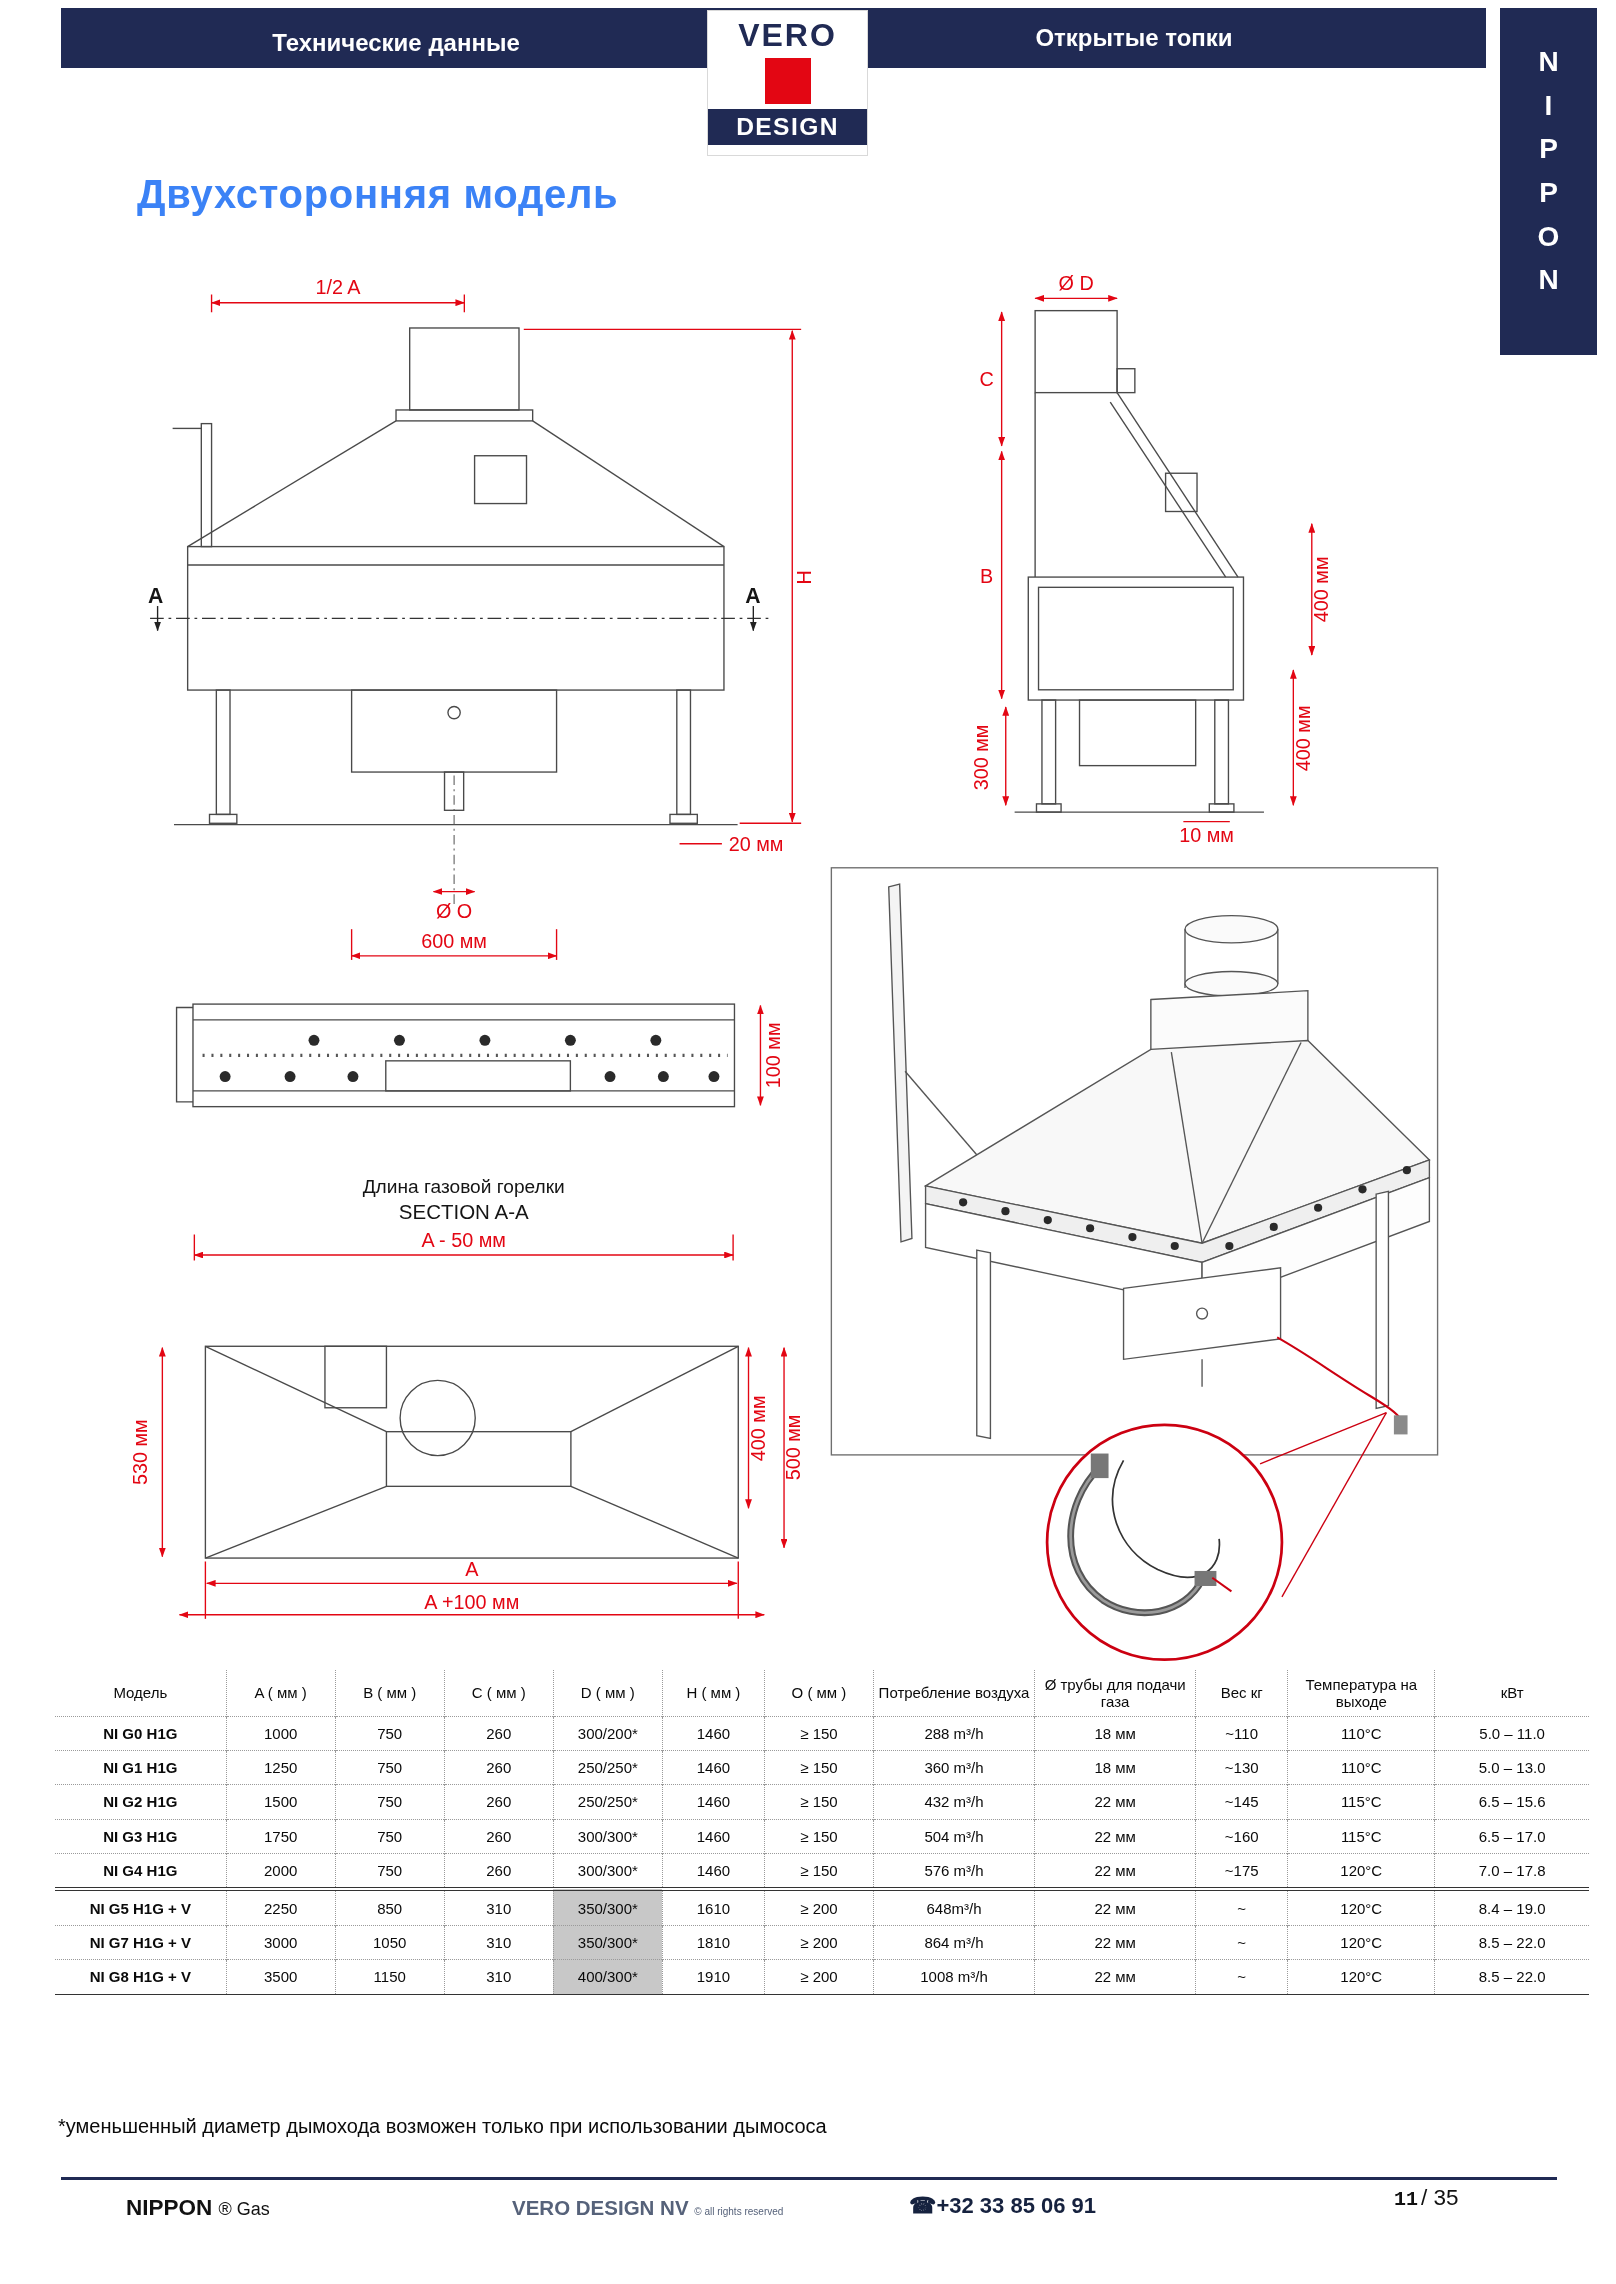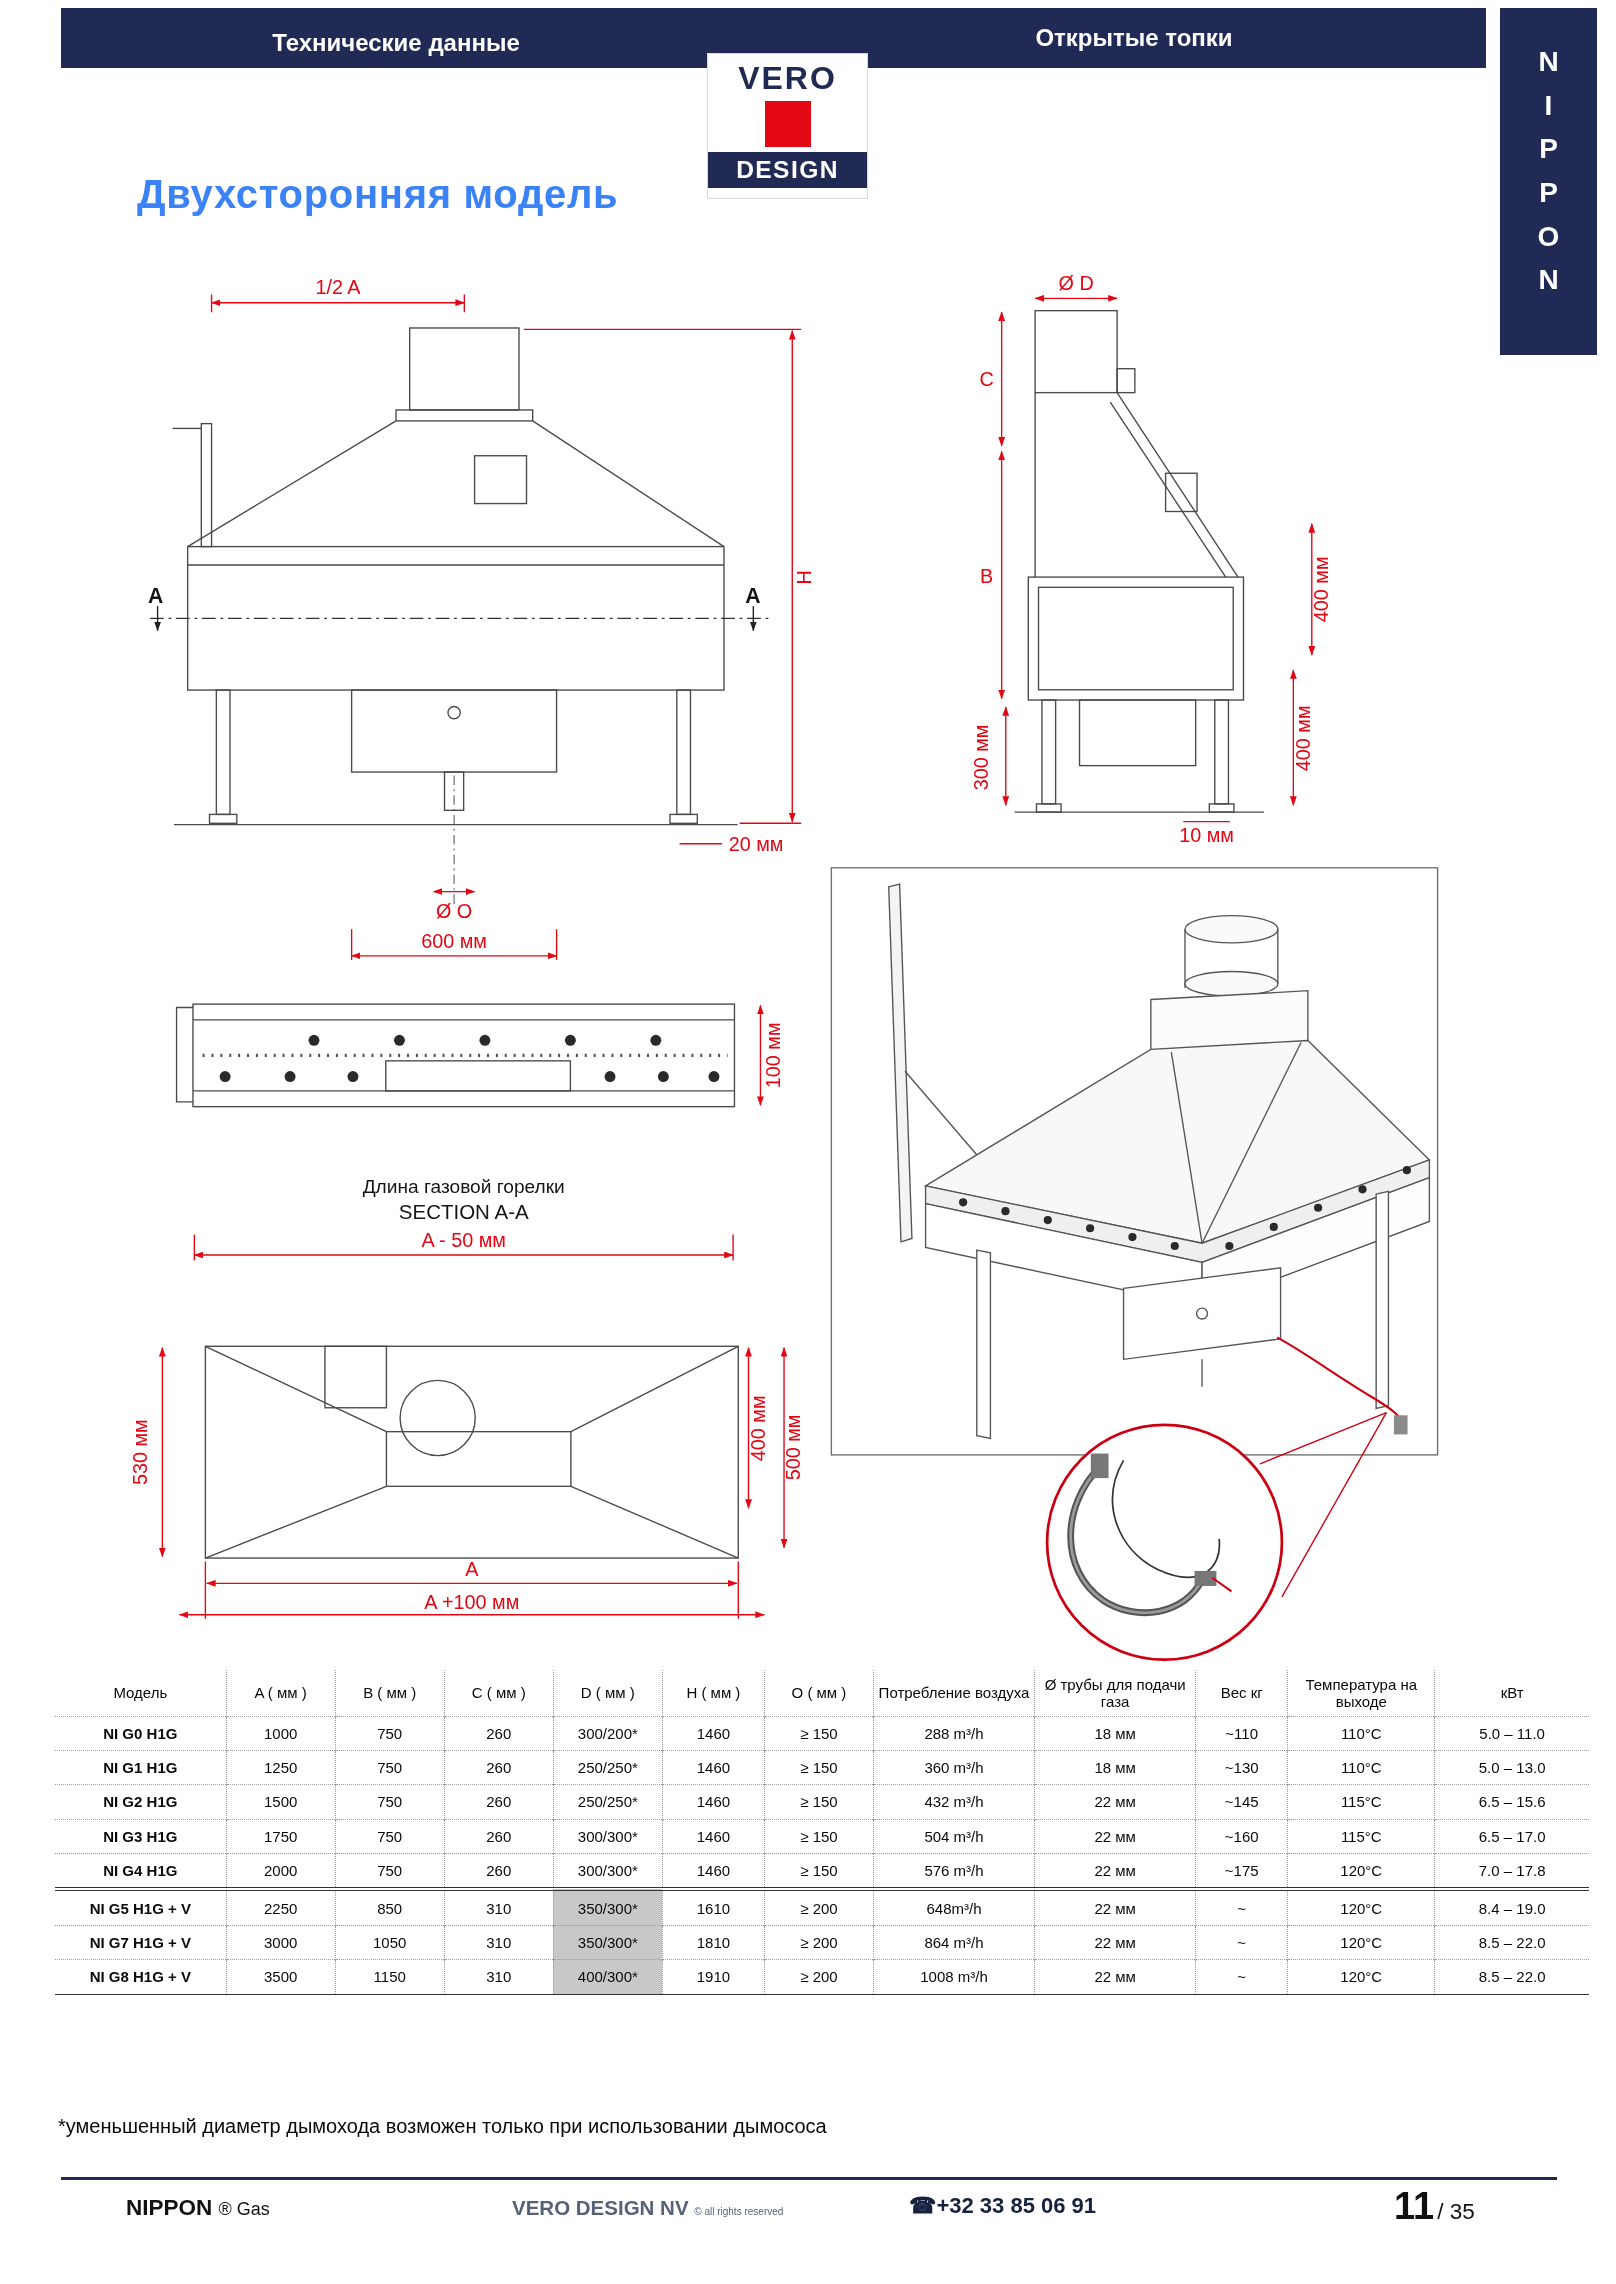--- a/index.html
+++ b/index.html
@@ -7,21 +7,21 @@
   .page{position:relative;width:1617px;height:2284px;background:#fff;
         font-family:"Liberation Sans",sans-serif;color:#111;overflow:hidden;}
 
   
   .header-bar{position:absolute;left:61px;top:8.2px;width:1425px;height:60px;background:#202a54;}
   .hdr-left{position:absolute;left:82px;top:0;width:506px;height:70px;display:flex;align-items:center;justify-content:center;
             color:#fff;font-size:24px;font-weight:bold;}
   .hdr-right{position:absolute;left:861px;top:0;width:424px;height:60px;display:flex;align-items:center;justify-content:center;
              color:#fff;font-size:24px;font-weight:bold;}
   .logo{position:absolute;left:707px;top:9.6px;width:161px;height:146px;background:#fff;border:0.7px solid #d9d9d9;
-        display:flex;flex-direction:column;align-items:center;margin-top:43px;}
+        display:flex;flex-direction:column;align-items:center;}
   .logo-top{margin-top:6.8px;font-size:32px;font-weight:bold;color:#202a54;letter-spacing:2px;}
   .logo-square{width:46px;height:46px;background:#e30613;margin-top:3.4px;}
   .logo-bottom{margin-top:5.5px;width:100%;height:36px;background:#202a54;color:#fff;font-size:24.6px;font-weight:bold;
                display:flex;align-items:center;justify-content:center;letter-spacing:1.4px;}
   .nippon-tab{position:absolute;left:1500px;top:8.2px;width:97px;height:347px;background:#202a54;color:#fff;
               display:flex;flex-direction:column;align-items:center;padding-top:38px;gap:11.6px;
               font-size:28px;font-weight:bold;}
 
   .page-title{position:absolute;left:137px;top:172px;font-size:40px;font-weight:bold;color:#3b82f6;letter-spacing:0.7px;}
 
@@ -56,21 +56,21 @@
 
   
   .footer-rule{position:absolute;left:61px;top:2177px;width:1496px;height:2.7px;background:#202a54;}
   .footer-brand{position:absolute;left:126px;top:2195px;font-size:22.5px;color:#111;}
   .footer-brand .b{font-weight:bold;}
   .footer-brand .s{font-size:18px;}
   .footer-company{position:absolute;left:512px;top:2196px;font-size:20.5px;color:#56627a;font-weight:bold;}
   .footer-company .r{font-size:10px;font-weight:normal;}
   .footer-phone{position:absolute;left:909px;top:2193px;font-size:22px;color:#16223f;font-weight:bold;}
   .footer-page{position:absolute;left:1394px;top:2185px;color:#111;}
-  .footer-page .num{font-size:38px;font-weight:bold;}
+  .footer-page .num{font-size:20px;font-weight:bold;font-family:Liberation Mono, monospace;}
   .footer-page .tot{font-size:22.5px;}
 </style>
 </head>
 <body>
 
 <div class="page">
 
   <svg width="0" height="0" style="position:absolute">
     <defs>
       <marker id="ra" viewBox="0 0 14 10" markerWidth="14" markerHeight="10" refX="13" refY="5" orient="auto-start-reverse" markerUnits="userSpaceOnUse">

